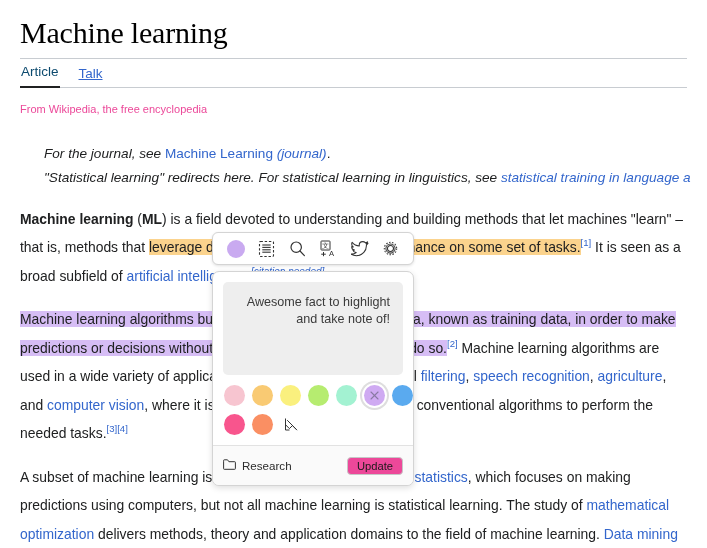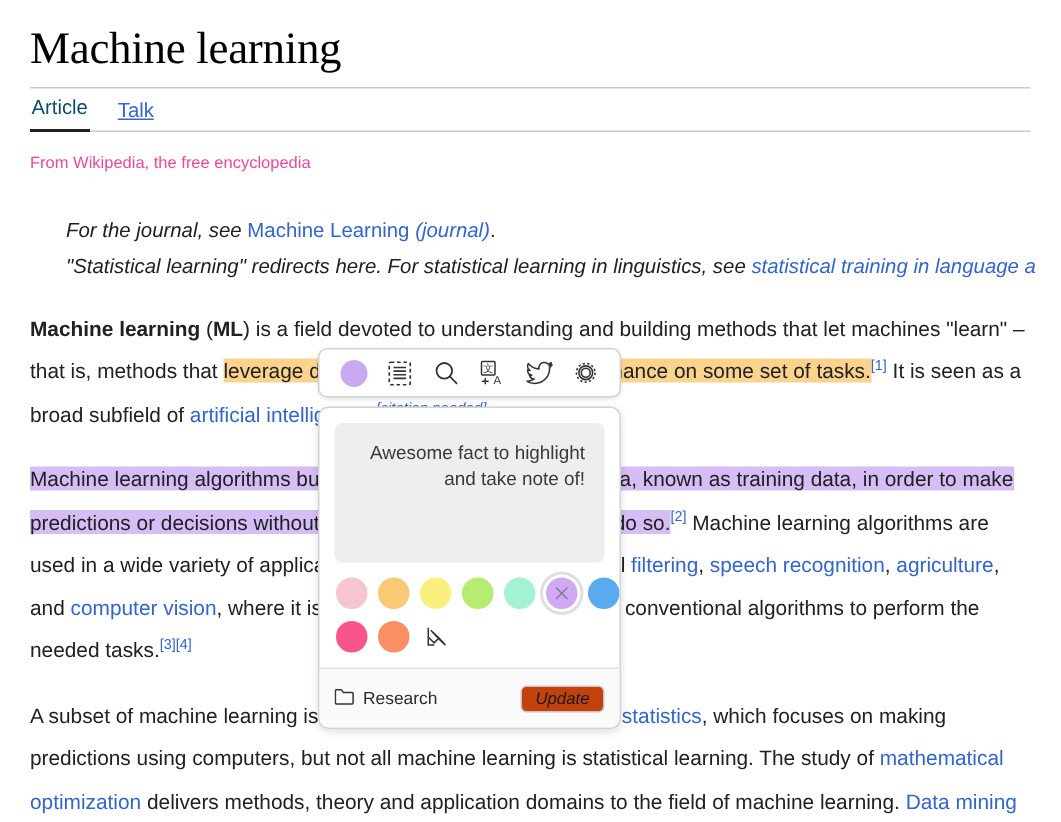--- a/index.html
+++ b/index.html
@@ -223,27 +223,26 @@
     display: flex;
     align-items: center;
     gap: 6px;
     font-size: 11.6px;
     color: #2b2b2b;
     cursor: pointer;
   }
   .update-btn {
     font-size: 11.2px;
     color: #1a1a1a;
-    background: #c2410c;
+    background: #ec4899;
     border: 1px solid #c6c6c6;
     border-radius: 4px;
     padding: 2px 9px;
     cursor: pointer;
     font-family: "Liberation Sans", sans-serif;
-    font-style: italic;
   }
 </style>
 </head>
 <body>
 
 <div class="page">
 
   <h1 class="page-title">Machine learning</h1>
   <div class="title-rule"></div>
 

